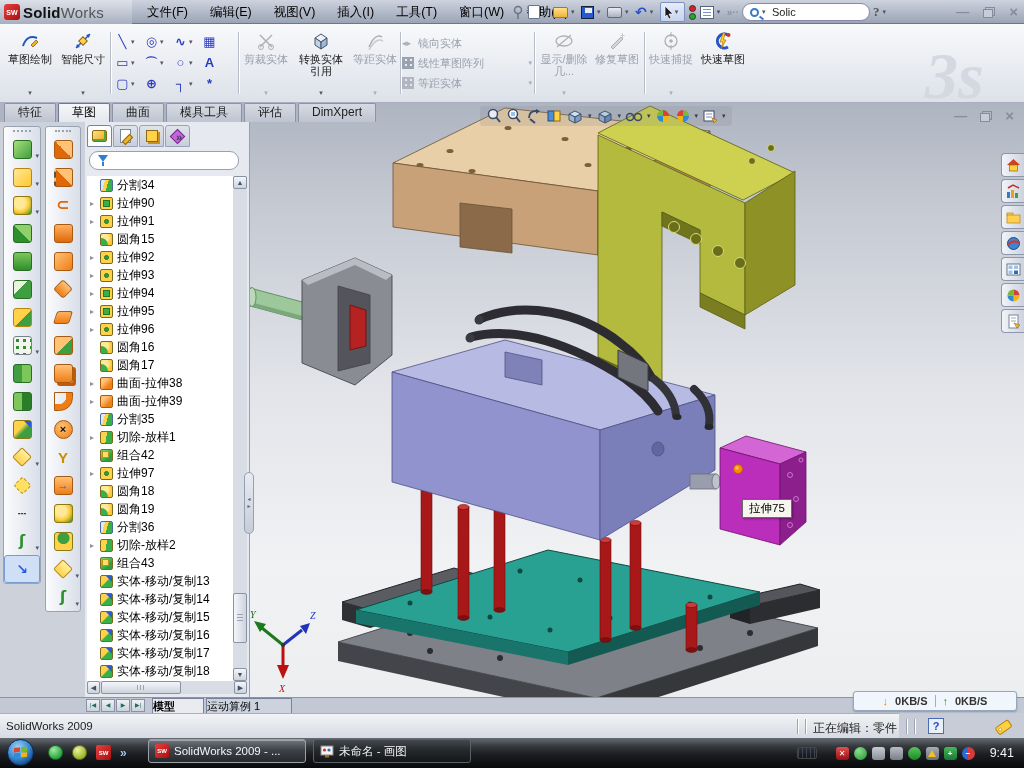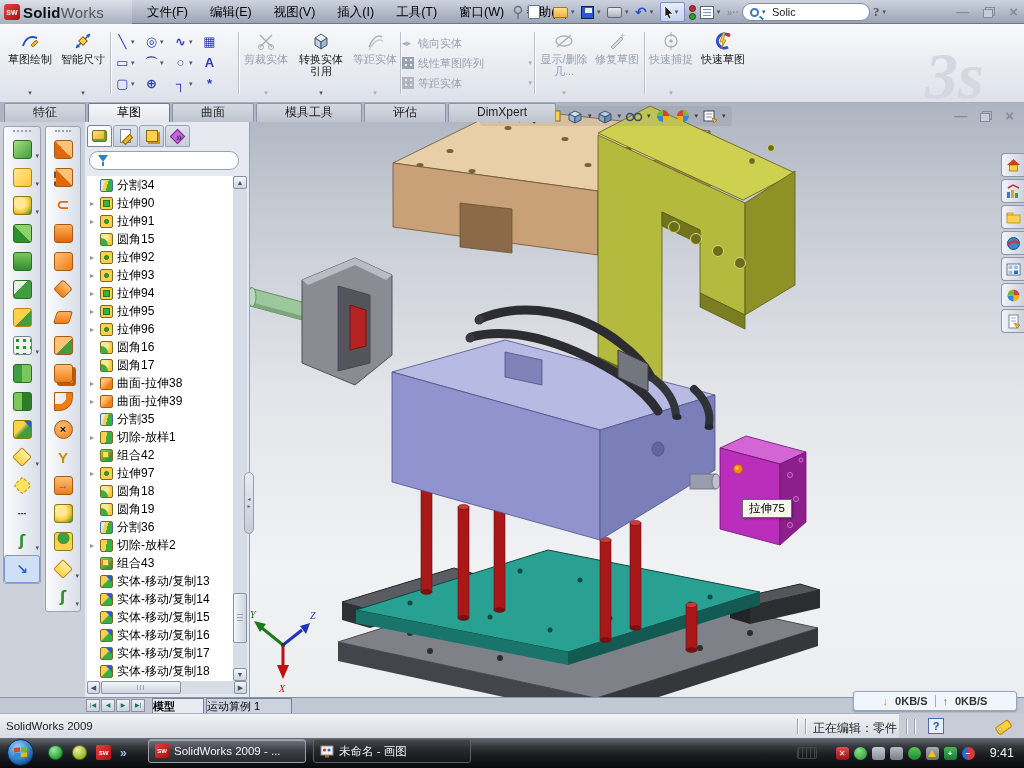--- a/index.html
+++ b/index.html
@@ -51,21 +51,21 @@
 .stackrow{height:20px;display:flex;align-items:center;gap:4px}
 .stic{width:12px;height:12px;flex:none}
 .sticgrid{background-image:repeating-linear-gradient(0deg,#9aa2b0 0 3px,transparent 3px 5px),repeating-linear-gradient(90deg,#9aa2b0 0 3px,transparent 3px 5px)}
 .stlabel{font-size:11px;color:#9aa2ae;white-space:nowrap}
 .stdd{margin-left:auto;font-size:7px;color:#aab}
 .grayic{filter:grayscale(1) opacity(.55)}
 .watermark{position:absolute;left:925px;top:14px;font-size:66px;font-style:italic;color:#d5d8e0;font-family:Liberation Serif, serif;font-weight:bold}
 
 .tabstripbg{position:absolute;left:0;top:103px;width:483px;height:19px;background:#aeb4c2}
 .tabbar{position:absolute;left:4px;top:103px;height:19px;display:flex;gap:2px;z-index:5}
-.tab{padding:0 28px;font-size:12px;line-height:17px;color:#222;background:linear-gradient(#d6dae2,#bec4d0);border:1px solid #8a94a8;border-bottom:none;border-radius:2px 2px 0 0}
+.tab{padding:0 13px;font-size:12px;line-height:17px;color:#222;background:linear-gradient(#d6dae2,#bec4d0);border:1px solid #8a94a8;border-bottom:none;border-radius:2px 2px 0 0}
 .tab.active{background:linear-gradient(#f6f7fa,#e4e7ee);border-color:#6f7a92;color:#000}
 
 .ltwrap{position:absolute;left:0;top:122px;width:85px;height:575px;background:#ccd1da}
 .tcol{position:absolute;border:1px solid #9aa3b5;border-radius:3px;background:linear-gradient(90deg,#fbfcfe,#d9dee8)}
 .grip{height:4px;border-top:2px dotted #97a1b4;margin:3px 9px 1px}
 .ltool{height:28px;display:flex;align-items:center;justify-content:center;position:relative}
 .ltool.pressed{background:#cfe0f6;border:1px solid #7a9ad0;border-radius:3px}
 .ldd{position:absolute;right:1px;bottom:3px;font-size:7px;color:#556}
 .sh{width:19px;height:19px;border-radius:3px;display:flex;align-items:center;justify-content:center;font-weight:bold;font-size:13px;line-height:1}
 .b-g{background:linear-gradient(135deg,#a8e07c,#3f9e3f);border:1px solid #2a6e22}

